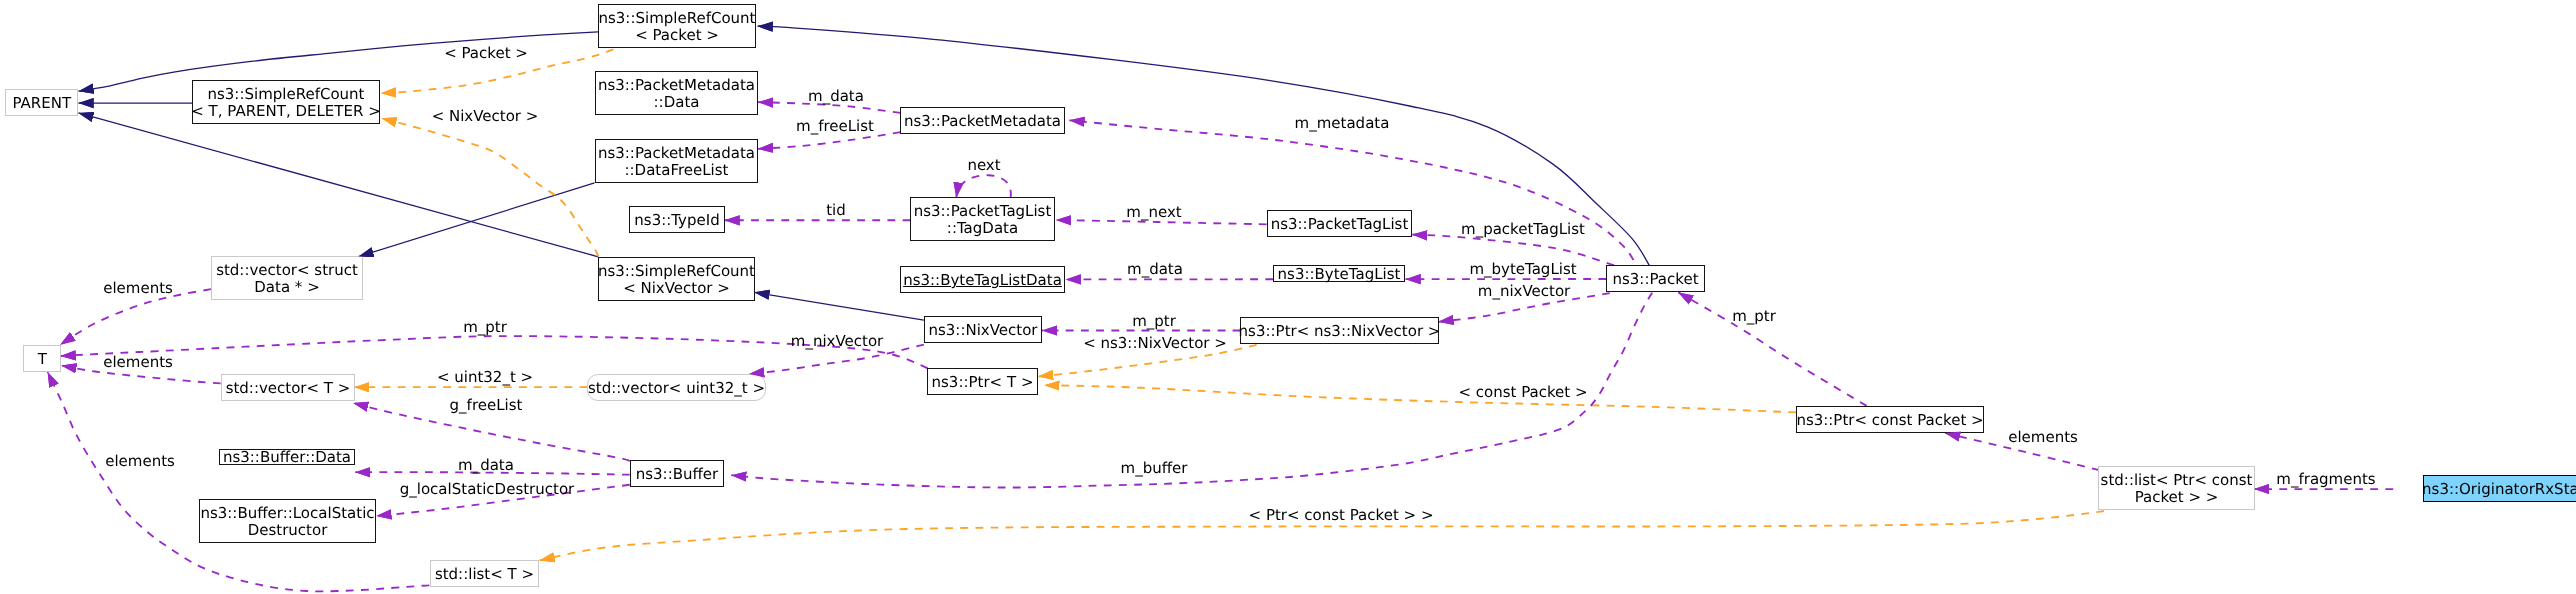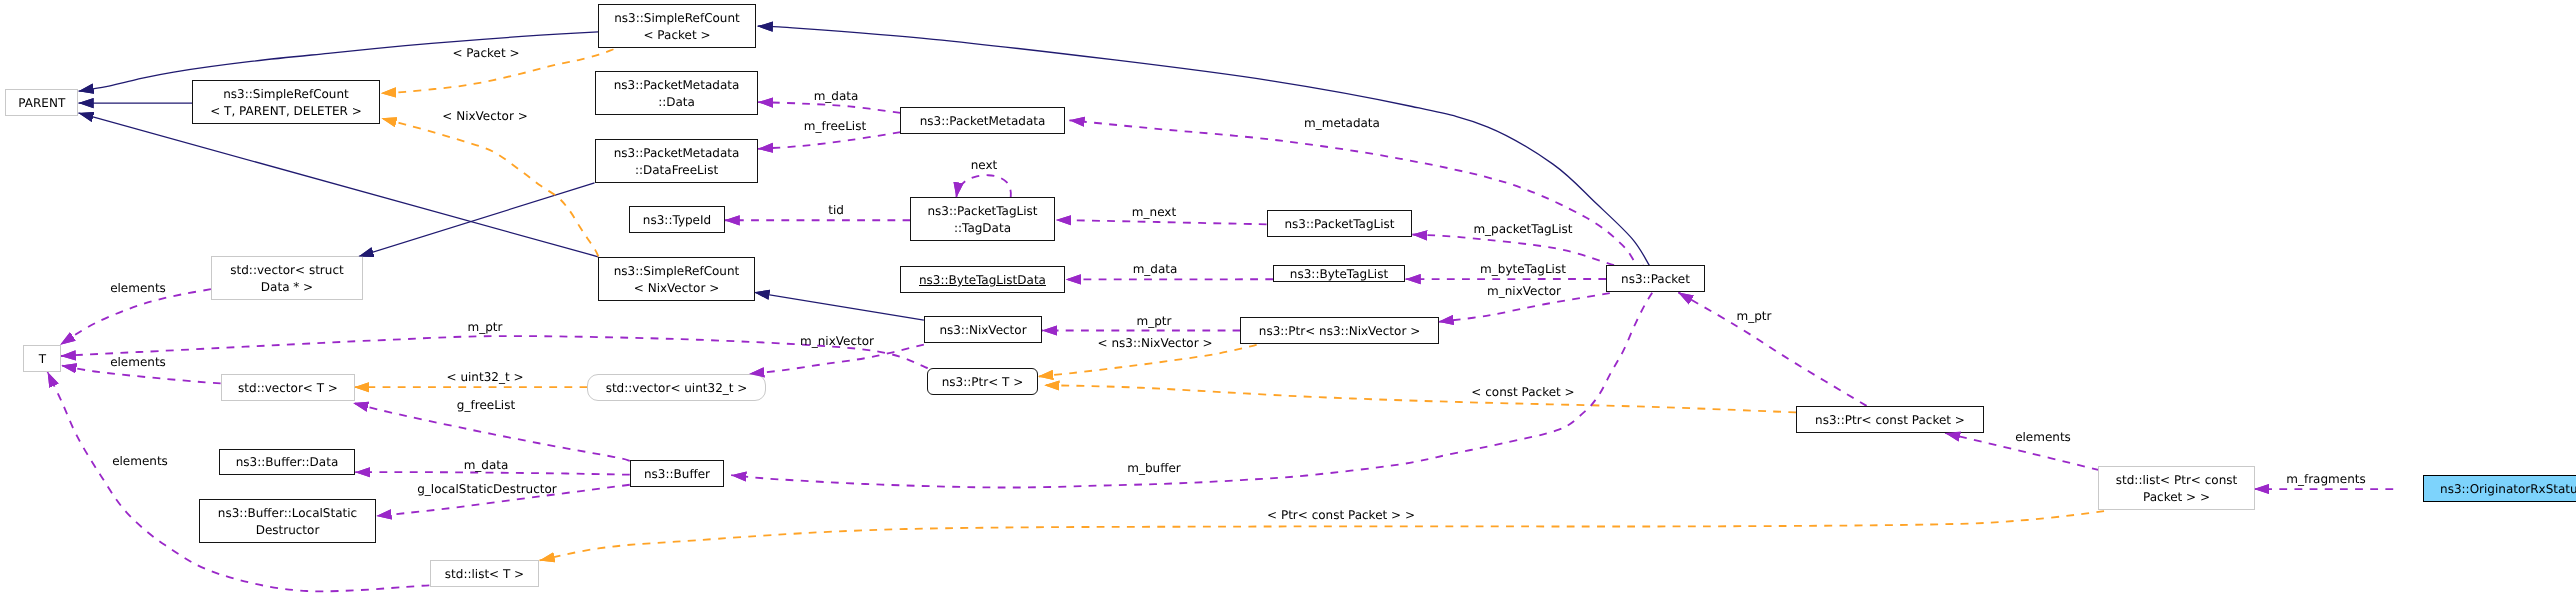--- a/index.html
+++ b/index.html
@@ -1,18 +1,18 @@
 <!DOCTYPE html>
 <html><head>
 <meta charset="utf-8">
 <title>Collaboration diagram</title>
 <style>
   html,body{margin:0;padding:0;background:#ffffff;}
   #diagram{position:relative;width:2576px;height:595px;background:#ffffff;overflow:hidden;
-           font-family:"DejaVu Sans",sans-serif;font-size:12px;
+           font-family:"DejaVu Sans",sans-serif;font-size:15px;
            -webkit-font-smoothing:antialiased;text-rendering:geometricPrecision;
            will-change:transform;transform:translateZ(0);}
   #edges,#arrowheads{position:absolute;left:0;top:0;width:2576px;height:595px;pointer-events:none;}
   .node{position:absolute;box-sizing:border-box;display:flex;flex-direction:column;
         align-items:center;justify-content:center;text-align:center;
         line-height:16.6px;color:#000;white-space:nowrap;padding-top:1.4px;}
   .node.dark{border:1.5px solid #141414;background:#ffffff;}
   .node.light{border:1px solid #c9c9c9;background:#ffffff;}
   .node.self{border:1.7px solid #000000;background:#7dd3fc;margin-left:30px;}
   .elabel{position:absolute;color:#000;white-space:nowrap;
@@ -127,27 +127,27 @@
     </div>
     <div class="node light" style="left:23.4px;top:345px;width:38px;height:27px;">
       <span>T</span>
     </div>
     <div class="node light" style="left:221px;top:374px;width:134px;height:27px;">
       <span>std::vector&lt; T &gt;</span>
     </div>
     <div class="node light" style="left:587px;top:374px;width:179px;height:27px;border-radius:11px;">
       <span>std::vector&lt; uint32_t &gt;</span>
     </div>
-    <div class="node dark" style="left:927px;top:368px;width:111px;height:27px;border-radius:6px;">
+    <div class="node dark" style="left:927px;top:368px;width:111px;height:27px;">
       <span>ns3::Ptr&lt; T &gt;</span>
     </div>
     <div class="node dark" style="left:1796px;top:406px;width:188px;height:27px;">
       <span>ns3::Ptr&lt; const Packet &gt;</span>
     </div>
-    <div class="node dark" style="left:219px;top:449px;width:136px;height:26px;">
+    <div class="node dark" style="left:219px;top:449px;width:136px;height:16px;">
       <span>ns3::Buffer::Data</span>
     </div>
     <div class="node dark" style="left:630px;top:460px;width:94px;height:27px;">
       <span>ns3::Buffer</span>
     </div>
     <div class="node dark" style="left:199px;top:499px;width:177px;height:44px;">
       <span>ns3::Buffer::LocalStatic</span>
       <span>Destructor</span>
     </div>
     <div class="node light" style="left:2098px;top:466px;width:157px;height:44px;">

